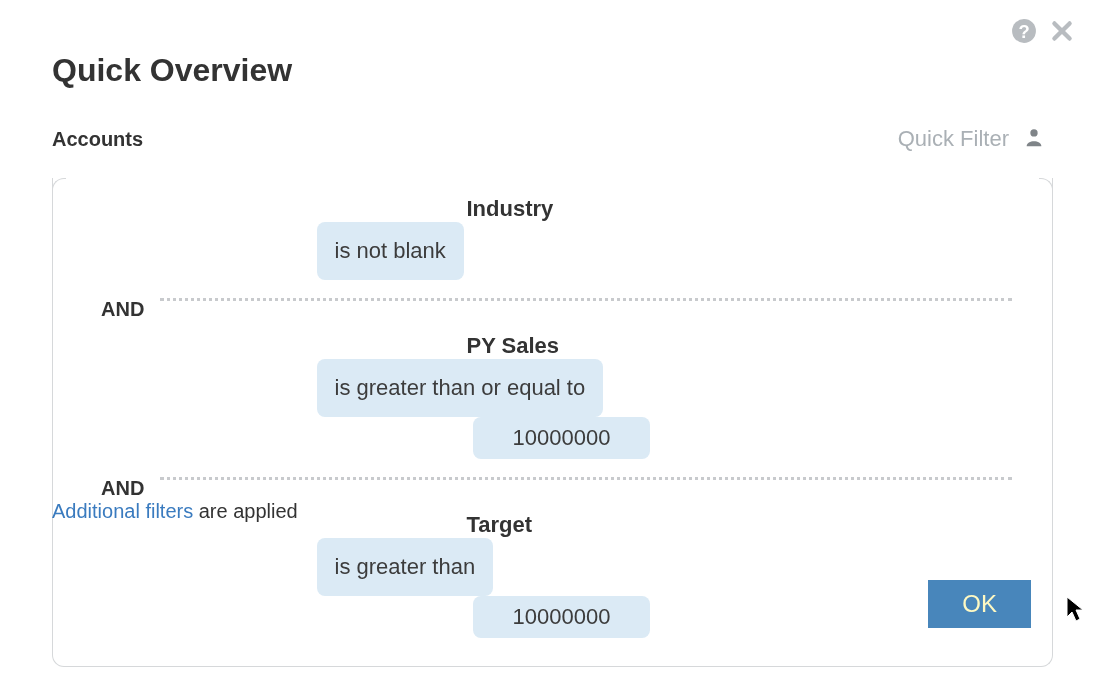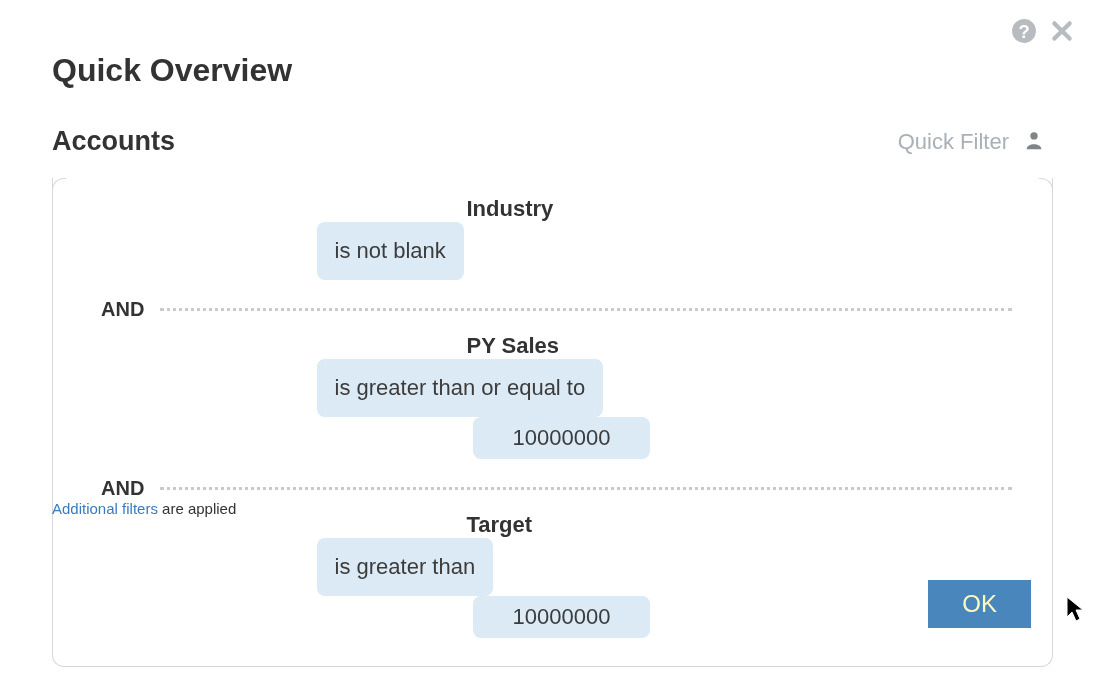--- a/index.html
+++ b/index.html
@@ -45,21 +45,21 @@
     .section-header {
       position: absolute;
       top: 126px;
       left: 52px;
       right: 52px;
       display: flex;
       align-items: center;
       justify-content: space-between;
     }
     .section-title {
-      font-size: 27px;
+      font-size: 20px;
       font-weight: 700;
       color: #333;
     }
     .section-right {
       display: flex;
       align-items: flex-start;
       gap: 14px;
     }
     .quick-filter {
       font-size: 22px;
@@ -151,40 +151,40 @@
       flex-shrink: 0;
     }
     .val-col {
       flex: 1;
       display: flex;
       justify-content: flex-start;
       padding-left: 10px;
     }
     .and-row {
       display: flex;
-      align-items: center;
+      align-items: flex-start;
       margin: 18px 0 12px 0;
     }
     .and-label {
       font-size: 20px;
       font-weight: 700;
       color: #333;
       padding-right: 16px;
       flex-shrink: 0;
     }
     .and-line {
       flex: 1;
       height: 0;
       border-top: 3px dotted #c8cacd;
     }
     .additional {
       position: absolute;
       left: 52px;
       top: 500px;
-      font-size: 15px;
+      font-size: 20px;
       color: #333;
     }
     .additional .link {
       color: #3a7bbf;
       cursor: pointer;
     }
     .ok-btn {
       position: absolute;
       right: 66px;
       bottom: 56px;

